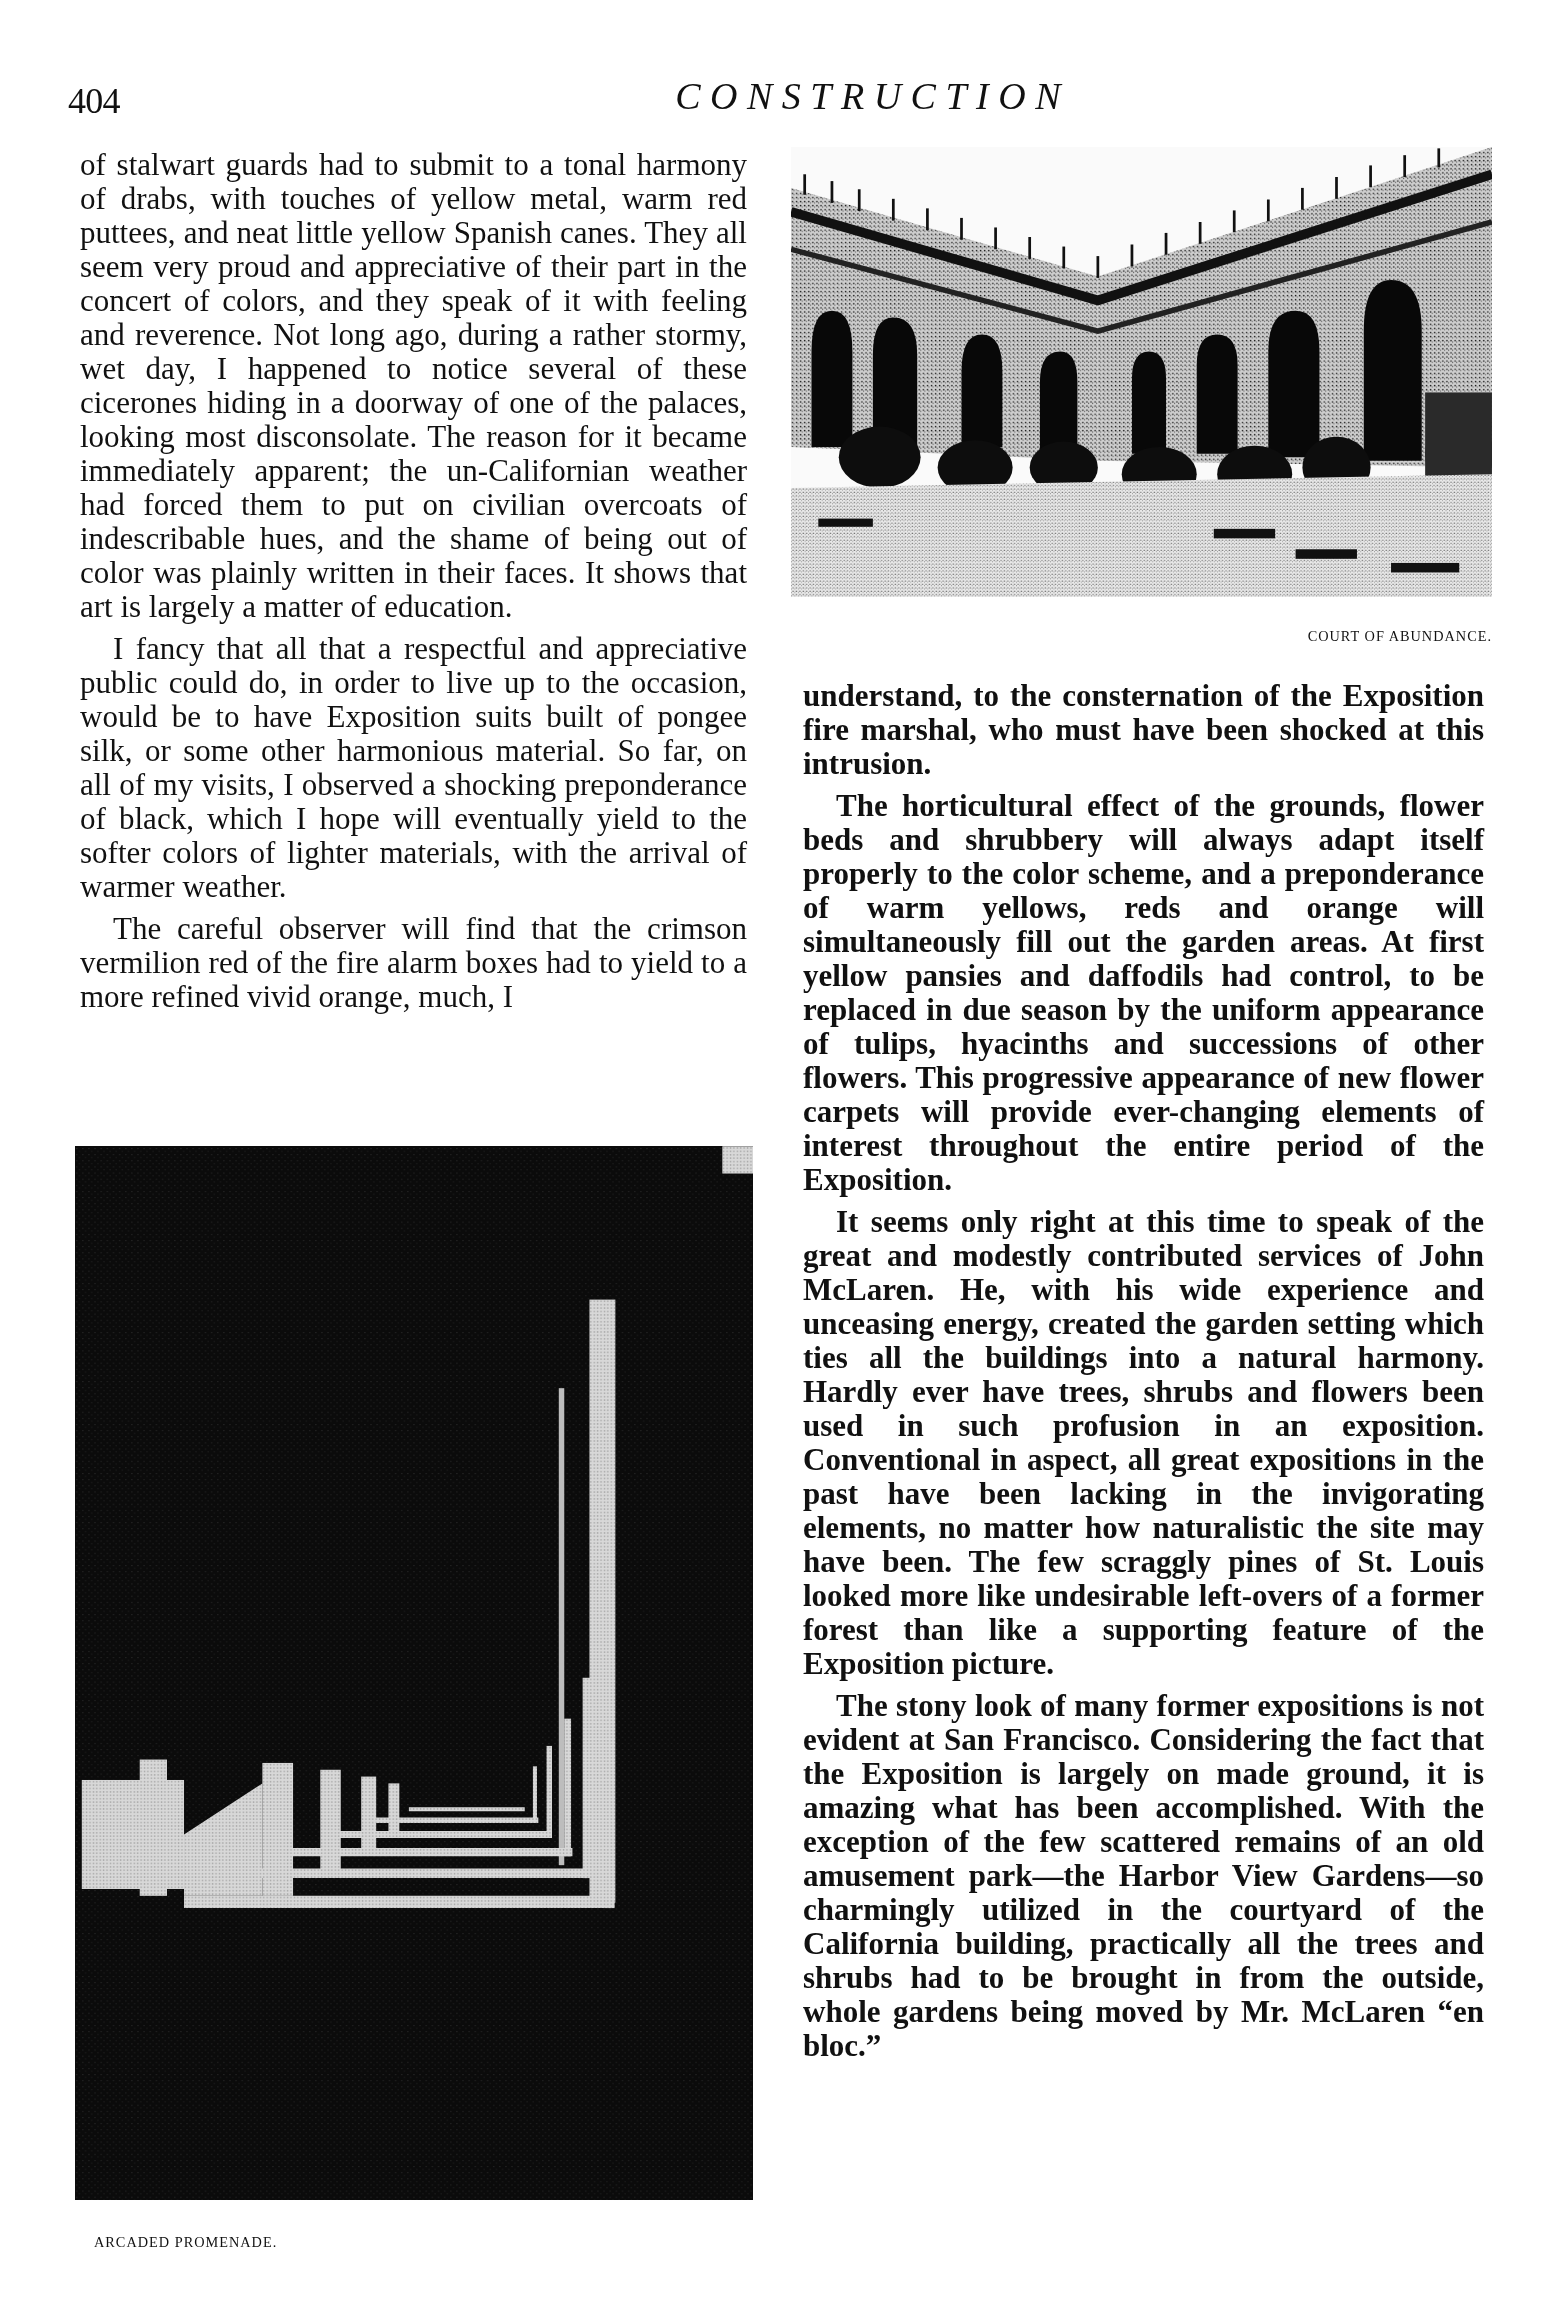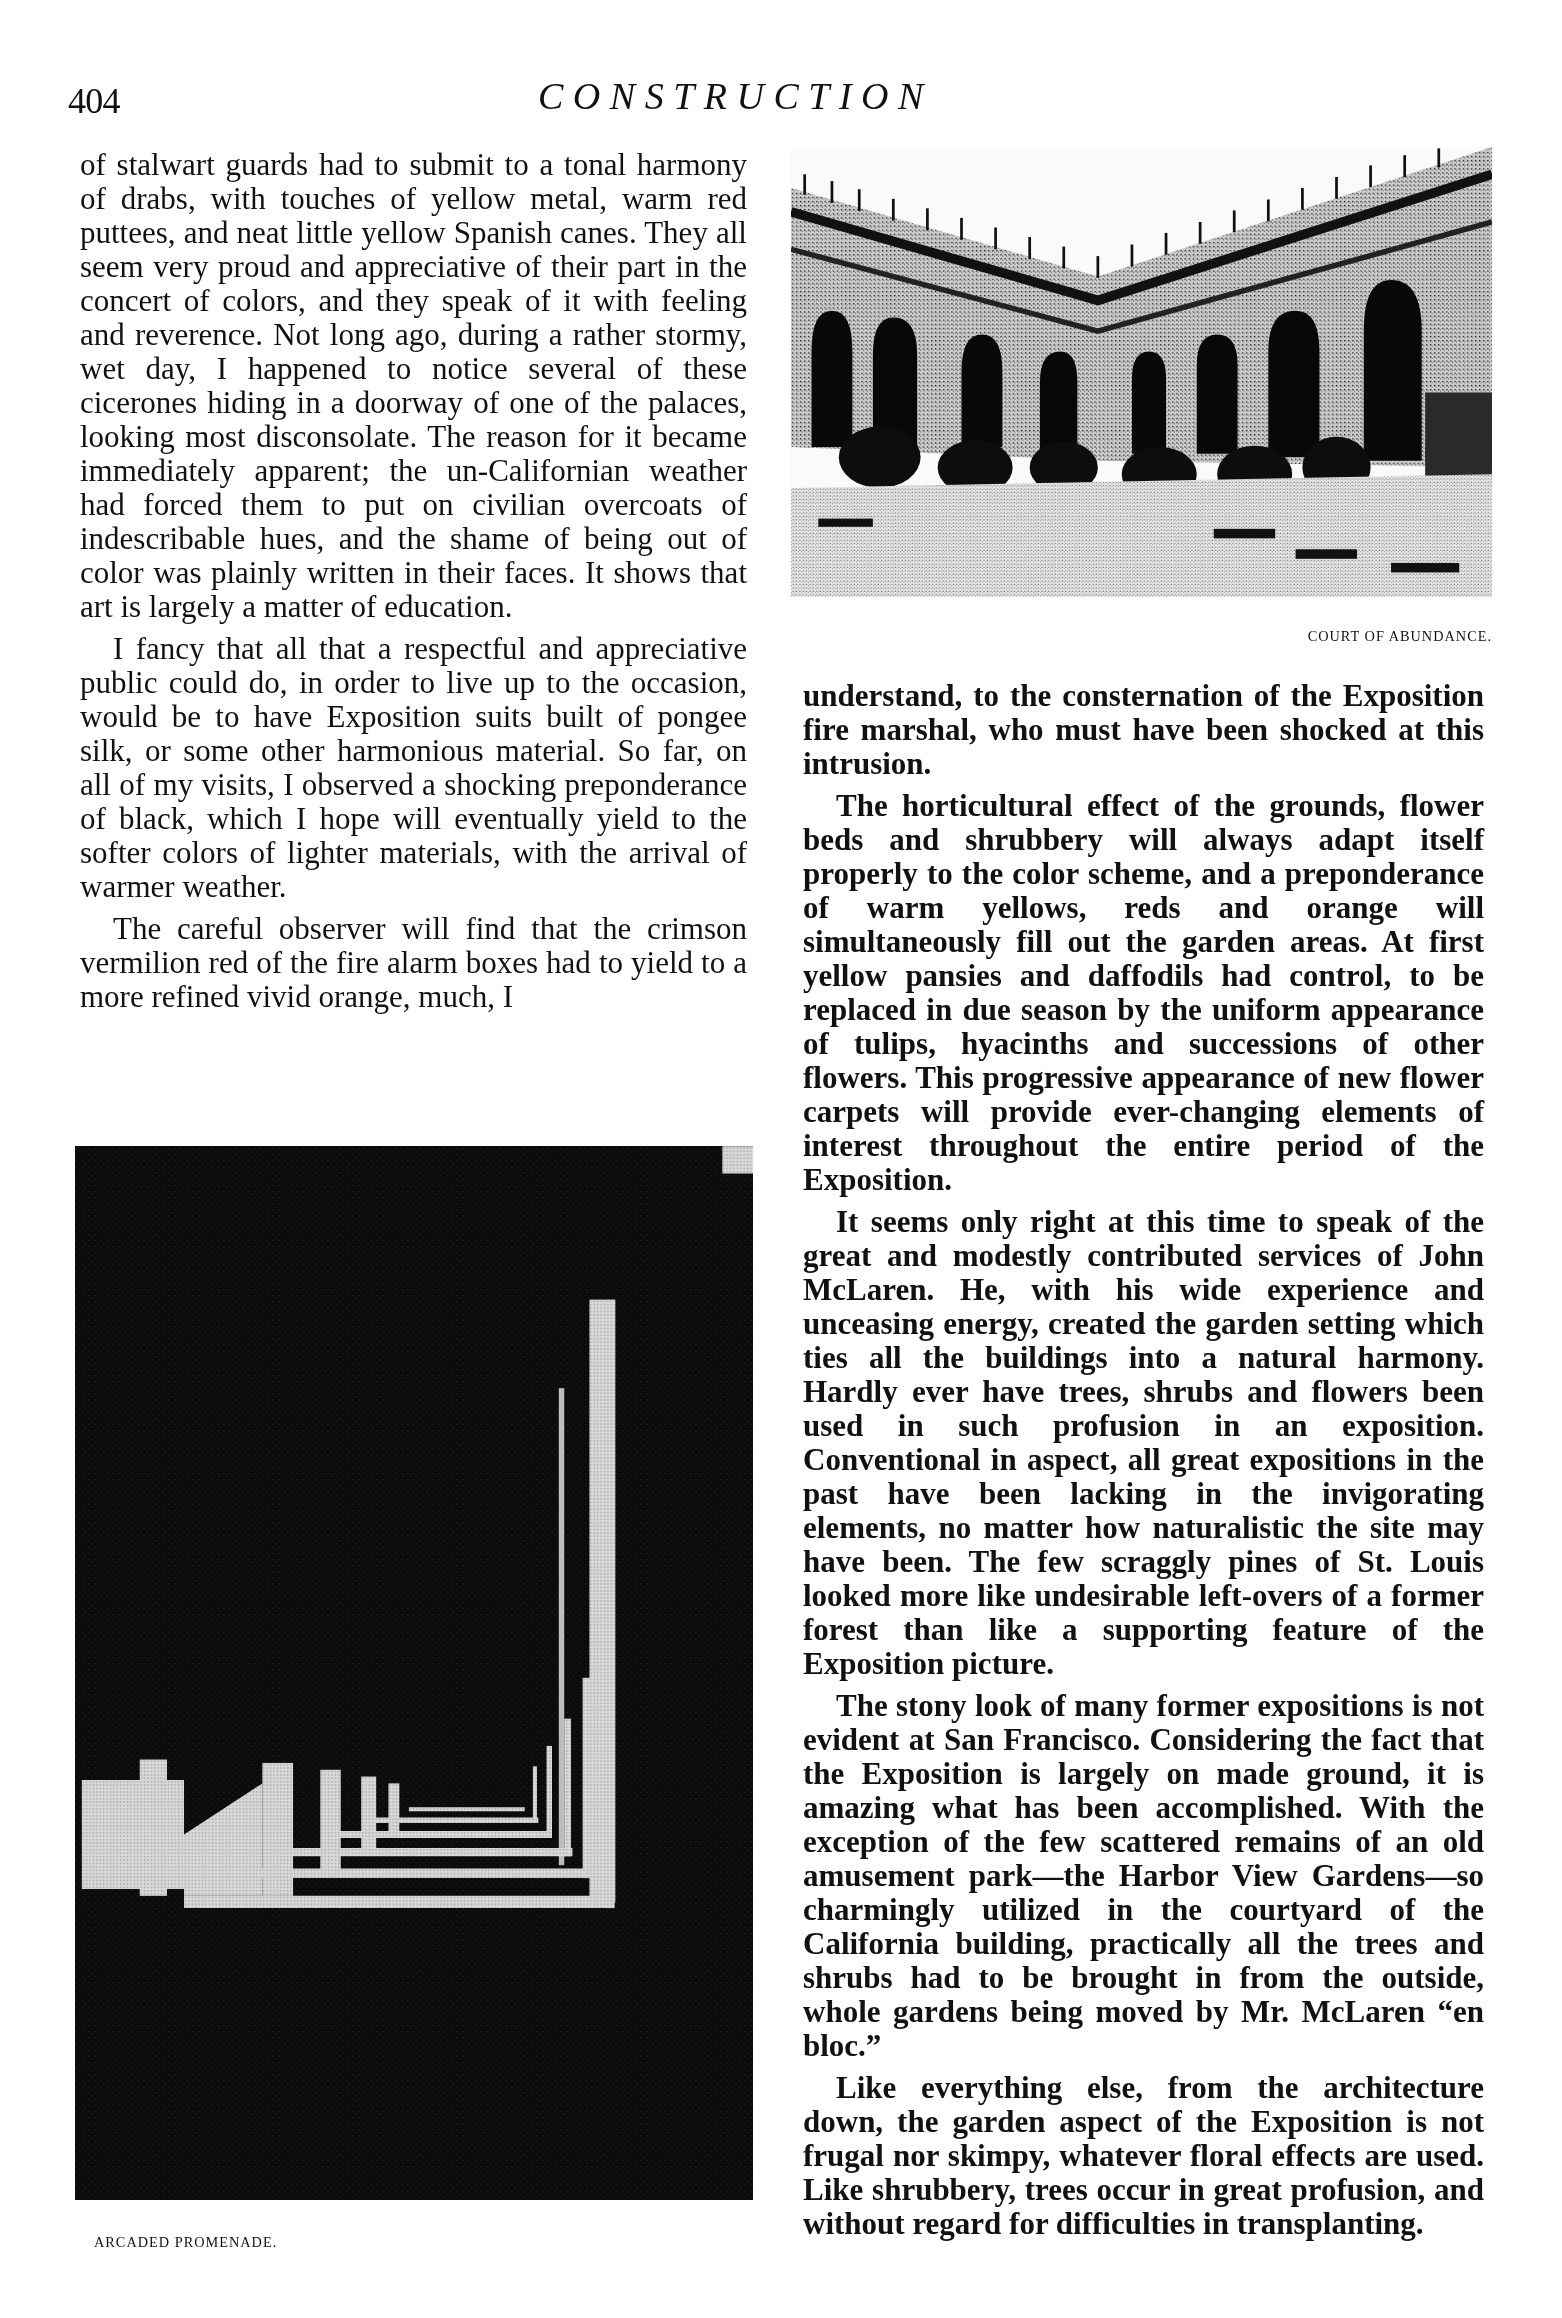--- a/index.html
+++ b/index.html
@@ -1,18 +1,18 @@
 <!DOCTYPE html>
 <html style="font-size:11px"><head>
 <meta charset="utf-8">
 <style>
   html, body { margin:0; padding:0; background:#ffffff; }
   body { width:1562px; height:2319px; position:relative; overflow:hidden; color:#111; font-family:"Liberation Serif","DejaVu Serif",serif; }
   .page-number { position:absolute; left:68px; top:80px; font-size:36px; letter-spacing:-0.7px; }
-  .running-title { position:absolute; left:538px; top:74px; width:532px; text-align:left; font-size:38px; font-style:italic; letter-spacing:9.5px;font-family:Liberation Serif, serif; }
+  .running-title { position:absolute; left:538px; top:74px; width:532px; text-align:right; font-size:38px; font-style:italic; letter-spacing:9.5px;font-family:Liberation Serif, serif; }
   .col { position:absolute; font-size:31px; line-height:34px; text-align:justify; hyphens:none; }
   .col p { margin:8px; text-indent:0; }
   .col p.indent { text-indent:33px; }
   .col-left { left:72px; top:140px; width:683px; }
   .col-right { left:795px; top:671px; width:697px;font-weight:bold; }
   .fig { position:absolute; background:#111; overflow:hidden; }
   .fig-right { left:791px; top:147px; width:701px; height:450px; background:#f2f2f2; }
   .fig-left { left:75px; top:1146px; width:678px; height:1054px; background:#0b0b0b; }
   .caption { position:absolute; font-family:"Liberation Serif","DejaVu Serif",serif; font-weight:normal; font-size:14.3px; letter-spacing:1px; }
   .caption-right { left:1247px; top:628px; width:245px; text-align:right; }
@@ -111,21 +111,20 @@
     </g>
   </svg>
 </div>
 <div class="caption caption-right">COURT OF ABUNDANCE.</div>
 
 <div class="col col-right">
   <p>understand, to the consternation of the Exposition fire marshal, who must have been shocked at this intrusion.</p>
   <p class="indent">The horticultural effect of the grounds, flower beds and shrubbery will always adapt itself properly to the color scheme, and a preponderance of warm yellows, reds and orange will simultaneously fill out the garden areas. At first yellow pansies and daffodils had control, to be replaced in due season by the uniform appearance of tulips, hyacinths and successions of other flowers. This progressive appearance of new flower carpets will provide ever-changing elements of interest throughout the entire period of the Exposition.</p>
   <p class="indent">It seems only right at this time to speak of the great and modestly contributed services of John McLaren. He, with his wide experience and unceasing energy, created the garden setting which ties all the buildings into a natural harmony. Hardly ever have trees, shrubs and flowers been used in such profusion in an exposition. Conventional in aspect, all great expositions in the past have been lacking in the invigorating elements, no matter how naturalistic the site may have been. The few scraggly pines of St. Louis looked more like undesirable left-overs of a former forest than like a supporting feature of the Exposition picture.</p>
   <p class="indent">The stony look of many former expositions is not evident at San Francisco. Considering the fact that the Exposition is largely on made ground, it is amazing what has been accomplished. With the exception of the few scattered remains of an old amusement park—the Harbor View Gardens—so charmingly utilized in the courtyard of the California building, practically all the trees and shrubs had to be brought in from the outside, whole gardens being moved by Mr. McLaren “en bloc.”</p>
-  <p class="indent">Like everything else, from the architecture down, the garden aspect of the Exposition is not frugal nor skimpy, whatever floral effects are used. Like shrubbery, trees occur in great profusion, and without regard for difficulties in transplanting.</p>
 </div>
 
 <div class="fig fig-left">
   <svg width="678" height="1054" viewBox="0 0 995 1546">
     <defs>
       <pattern id="noise" width="9" height="9" patternUnits="userSpaceOnUse">
         <rect width="9" height="9" fill="#0b0b0b"></rect>
         <rect x="2" y="3" width="1" height="1" fill="#555"></rect>
         <rect x="6" y="7" width="1" height="1" fill="#444"></rect>
       </pattern>

